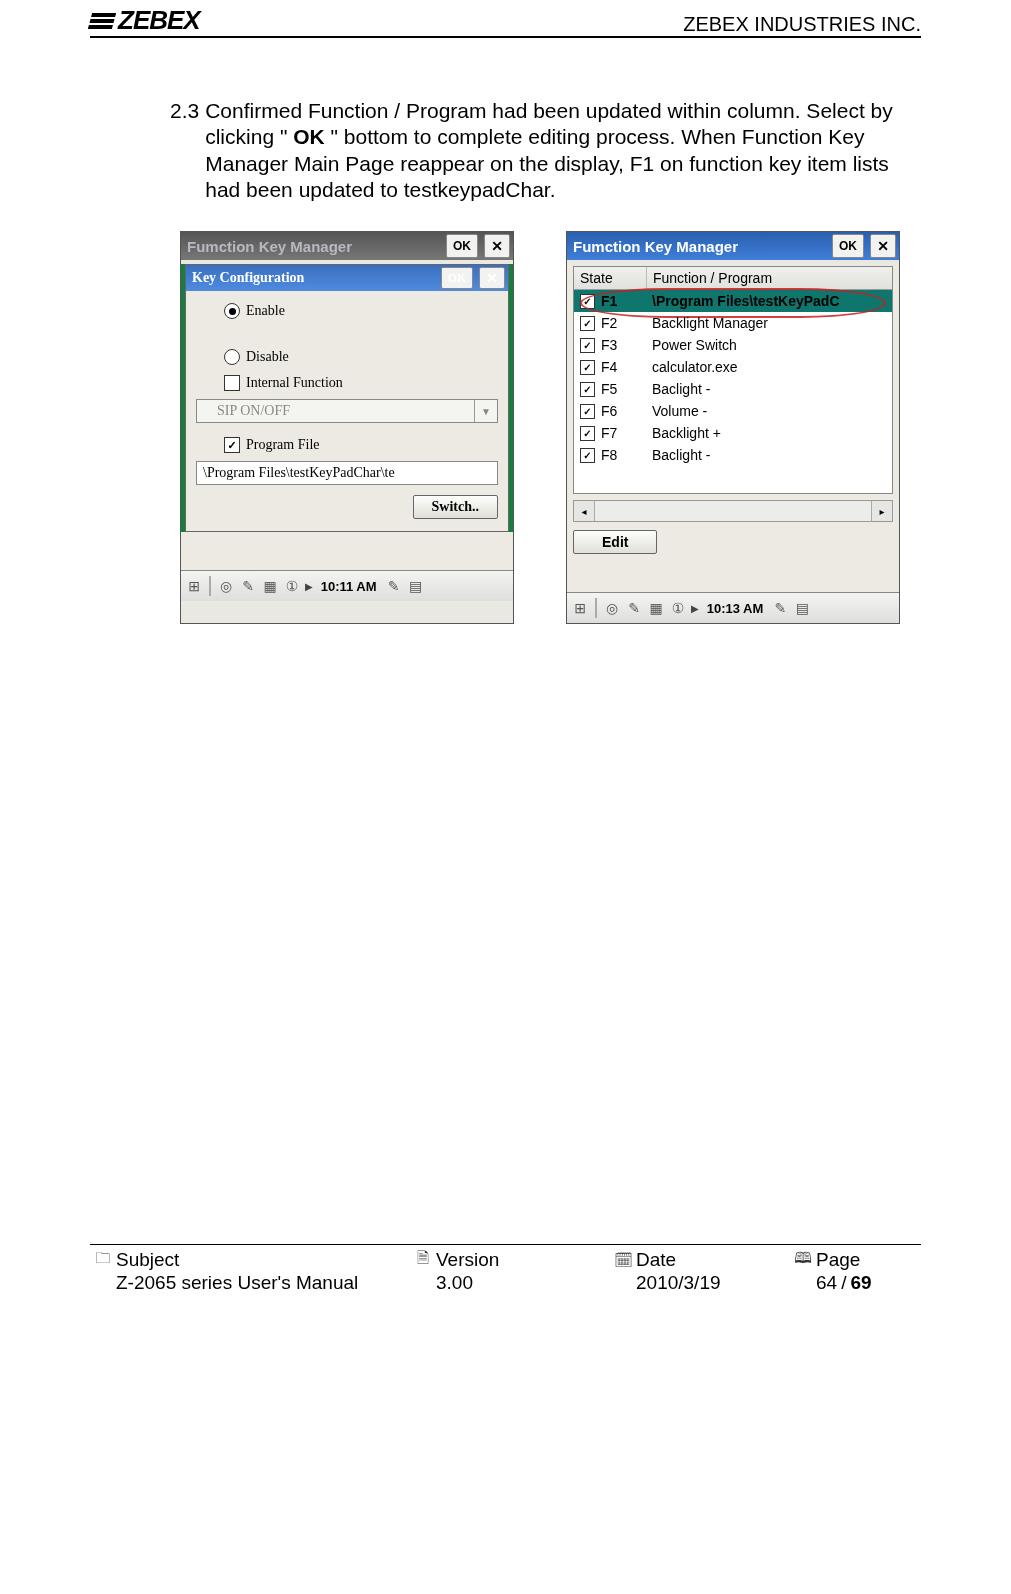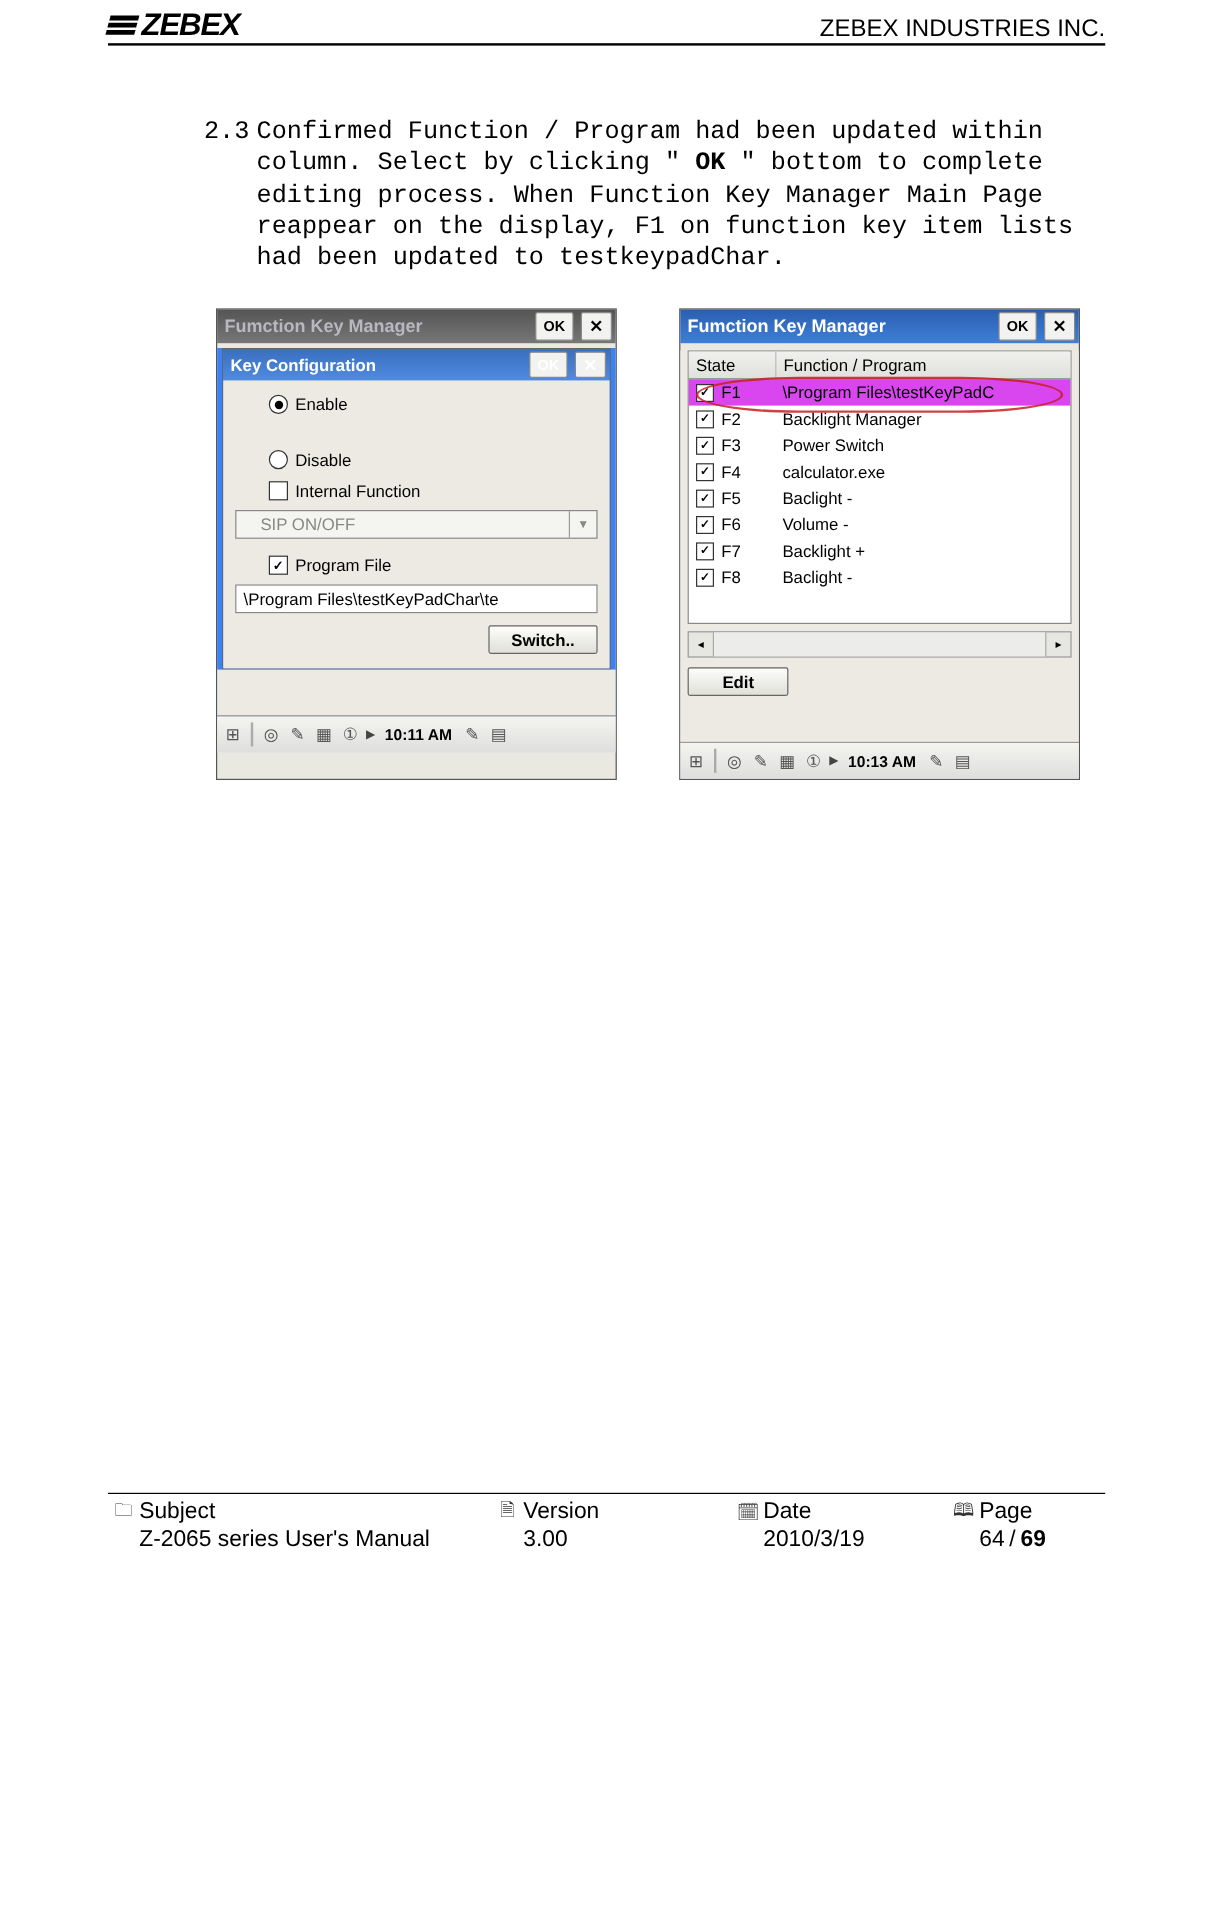--- a/index.html
+++ b/index.html
@@ -48,21 +48,20 @@
   }
   .company-name {
     font-size: 20px;
   }
   .body-text {
     margin-top: 60px;
     margin-left: 80px;
     font-size: 21px;
     line-height: 1.25;
     display: flex;
-    font-family: Liberation Mono, monospace;
   }
   .body-text .num { white-space: nowrap; margin-right: 6px; }
   .body-text .para { }
   .body-text .bold { font-weight: bold; }
   .screenshots {
     margin-top: 28px;
     margin-left: 90px;
     display: flex;
     gap: 52px;
   }
@@ -106,21 +105,22 @@
   }
   .title-btn.x { width: 24px; font-size: 14px; }
   .content-area {
     background: #eceae2;
     min-height: 300px;
     position: relative;
   }
   
   .key-config {
     position: relative;
-    background: #3b82f6;
+    background: #15803d;
+    font-family: Liberation Serif, serif;
   }
   .inner-dialog {
     margin: 4px 4px 0 4px;
     border: 1px solid #666;
   }
   .inner-title {
     display: flex;
     align-items: center;
     height: 26px;
     background: linear-gradient(#3a6fbf, #4f8be0);
@@ -256,21 +256,22 @@
     width: 13px; height: 13px;
     border: 1.5px solid #333;
     background: #fff;
     display: inline-flex;
     align-items: center; justify-content: center;
     font-size: 10px; font-weight: bold;
     margin-right: 2px;
   }
   .lc.checked::after { content: "✓"; }
   .list-row.selected {
-    background: #d946ef;
+    background: #0f766e;
+    font-weight: bold;
   }
   .ellipse-mark {
     position: absolute;
     left: 6px; right: 6px; top: -2px; height: 26px;
     border: 2px solid rgba(200,30,30,0.85);
     border-radius: 50% / 90%;
     pointer-events: none;
   }
   .hscroll {
     display: flex;

